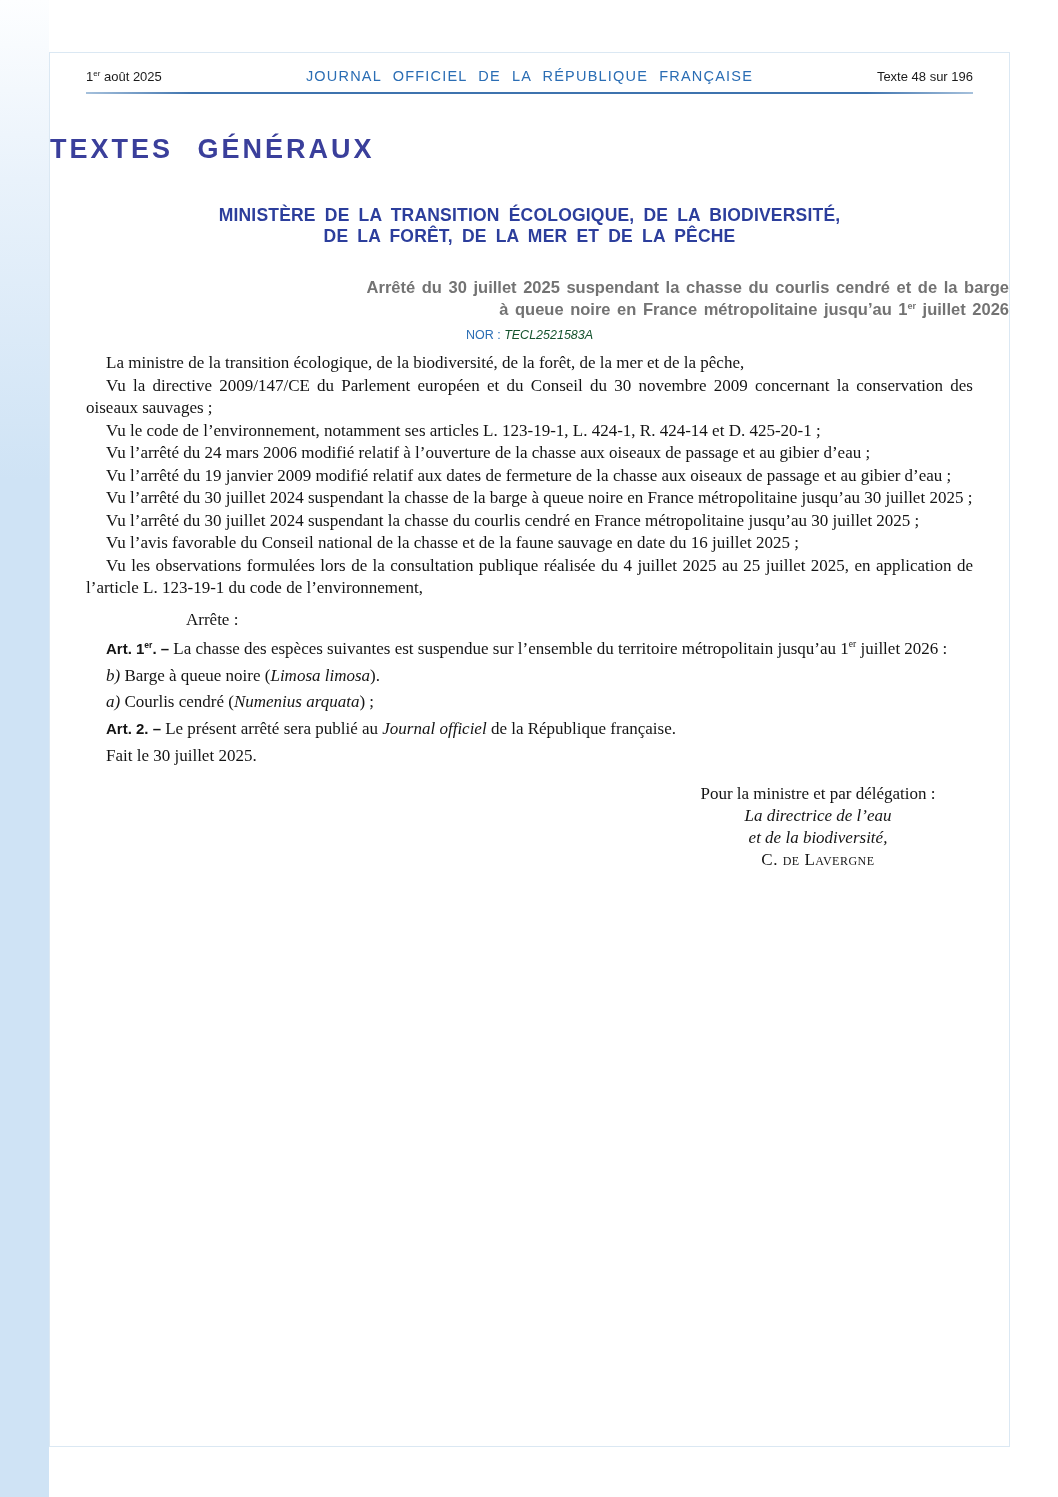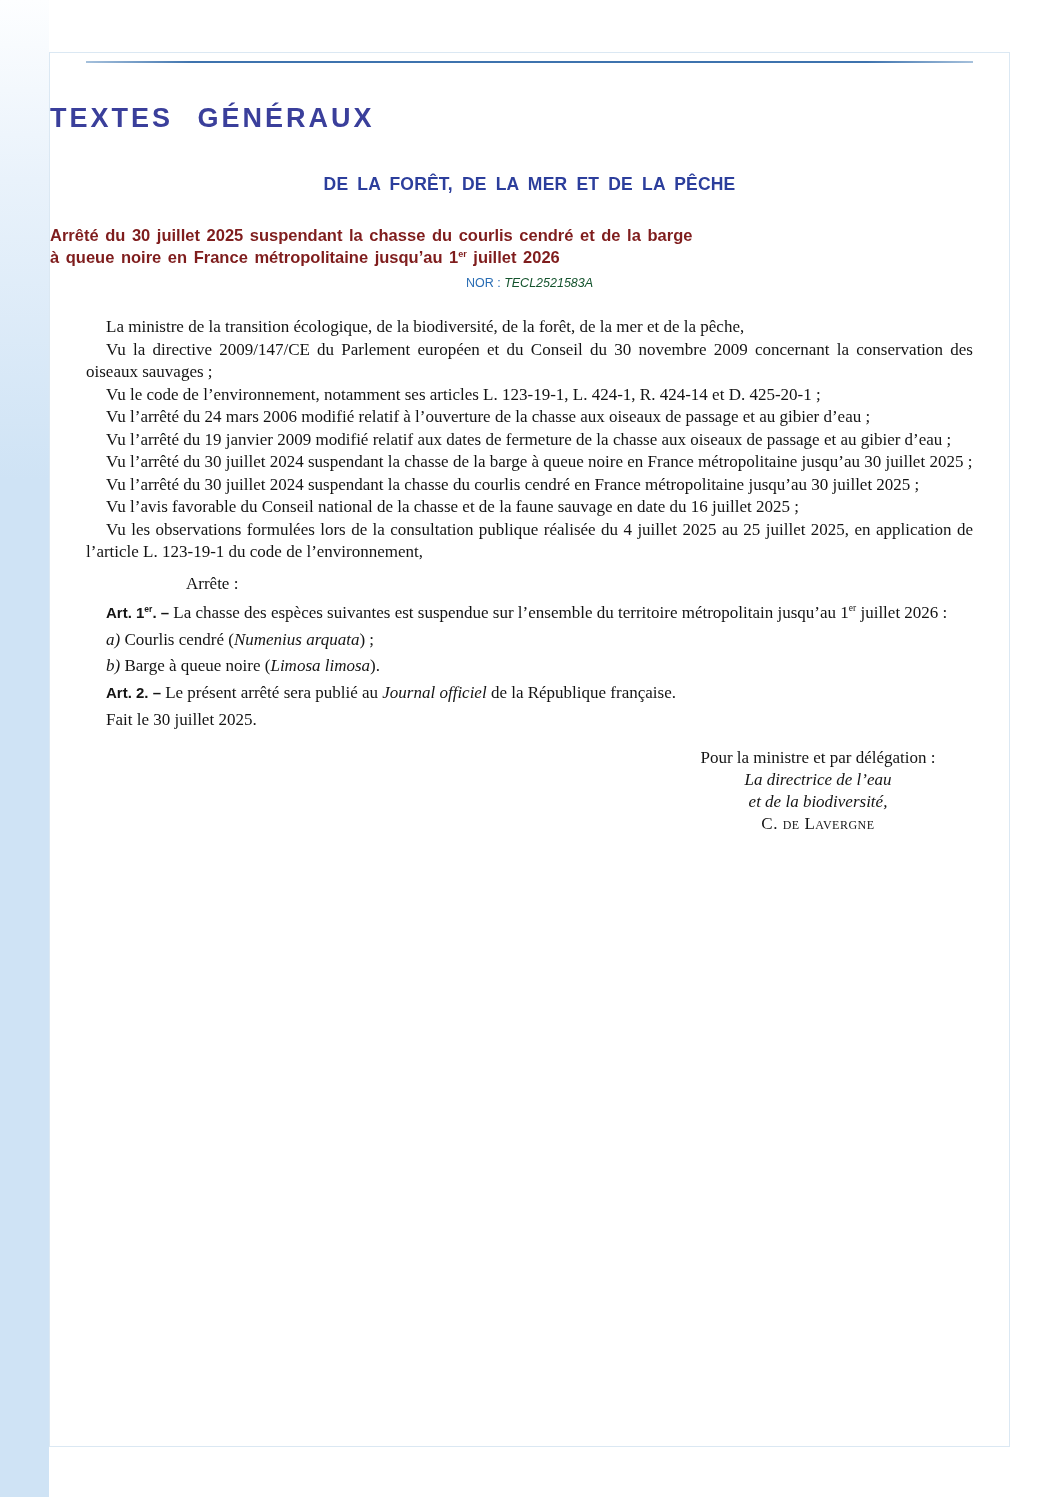--- a/index.html
+++ b/index.html
@@ -52,35 +52,35 @@
     font-weight:600; font-size:27px; line-height:30px;
     color:#3a3f9b; letter-spacing:3px; word-spacing:14px;
   }
   .ministry {
     margin-top:41px; text-align:center;
     font-family:"Liberation Sans", sans-serif;
     font-weight:bold; font-size:17.5px; line-height:21px;
     color:#2c3e9c; letter-spacing:0.2px; word-spacing:4px;
   }
   .decree-title {
-    margin-top:29px; text-align:left;
+    margin-top:29px; text-align:right;
     font-family:"Liberation Sans", sans-serif;
     font-weight:bold; font-size:16.5px; line-height:22px;
-    color:#7f1d1d; word-spacing:2px;
+    color:#737373; word-spacing:2px;
   }
   .decree-title sup { font-size:9px; vertical-align:super; line-height:0; }
   .nor-line {
     margin-top:7px; text-align:center;
     font-family:"Liberation Sans", sans-serif; font-size:12.5px; line-height:17px;
   }
   .nor-label { color:#2a6db4; }
   .nor-value { color:#14532d; font-style:italic; }
   
   .body-text {
-    margin-top:24px; padding:0 36px;
+    margin-top:8px; padding:0 36px;
     font-family:"Liberation Serif", serif;
     font-size:17px; line-height:22.5px;
     color:#141414; text-align:justify;
   }
   .body-text p { margin:0; text-indent:20px; }
   .body-text sup { font-size:9.5px; vertical-align:super; line-height:0; }
   p.arrete-line { text-indent:100px; margin:9px 0 7px 0; }
   p.article { margin-top:4px; }
   p.list-item { margin-top:4px; }
   p.fait-line { margin-top:5px; }
@@ -100,25 +100,31 @@
   .sig-role { font-style:italic; }
   .sig-name { font-variant:small-caps; letter-spacing:0.5px; }
 </style>
 </head>
 <body>
 
 <div class="canvas-strip"></div>
 
 <div class="sheet">
 
+  <div class="page-header">
+    <div class="header-date"><span>1</span><sup>er</sup><span> août 2025</span></div>
+    <div class="header-journal">JOURNAL OFFICIEL DE LA RÉPUBLIQUE FRANÇAISE</div>
+    <div class="header-texte">Texte 48 sur 196</div>
+  </div>
   <div class="header-rule"></div>
 
   <div class="subtitle">TEXTES GÉNÉRAUX</div>
 
   <div class="ministry">
+    <div>MINISTÈRE DE LA TRANSITION ÉCOLOGIQUE, DE LA BIODIVERSITÉ,</div>
     <div>DE LA FORÊT, DE LA MER ET DE LA PÊCHE</div>
   </div>
 
   <div class="decree-title">
     <div>Arrêté du 30 juillet 2025 suspendant la chasse du courlis cendré et de la barge</div>
     <div><span>à queue noire en France métropolitaine jusqu’au 1</span><sup>er</sup><span> juillet 2026</span></div>
   </div>
 
   <div class="nor-line">
     <span class="nor-label">NOR : </span><span class="nor-value">TECL2521583A</span>
@@ -135,25 +141,25 @@
     <p>Vu l’avis favorable du Conseil national de la chasse et de la faune sauvage en date du 16 juillet 2025 ;</p>
     <p>Vu les observations formulées lors de la consultation publique réalisée du 4 juillet 2025 au 25 juillet 2025, en application de l’article L. 123-19-1 du code de l’environnement,</p>
 
     <p class="arrete-line">Arrête :</p>
 
     <p class="article">
       <span class="art-label"><span>Art. 1</span><sup>er</sup><span>. –  </span></span><span>La chasse des espèces suivantes est suspendue sur l’ensemble du territoire métropolitain jusqu’au 1</span><sup>er</sup><span> juillet 2026 :</span>
     </p>
 
     <p class="list-item">
-      <span class="italic">a)</span><span> Courlis cendré (</span><span class="italic">Numenius arquata</span><span>) ;</span>
+      <span class="italic">b)</span><span> Barge à queue noire (</span><span class="italic">Limosa limosa</span><span>).</span>
     </p>
 
     <p class="list-item">
-      <span class="italic">b)</span><span> Barge à queue noire (</span><span class="italic">Limosa limosa</span><span>).</span>
+      <span class="italic">a)</span><span> Courlis cendré (</span><span class="italic">Numenius arquata</span><span>) ;</span>
     </p>
 
     <p class="article">
       <span class="art-label">Art. 2. –  </span><span>Le présent arrêté sera publié au </span><span class="italic">Journal officiel</span><span> de la République française.</span>
     </p>
 
     <p class="fait-line">Fait le 30 juillet 2025.</p>
   </div>
 
   <div class="signature">

